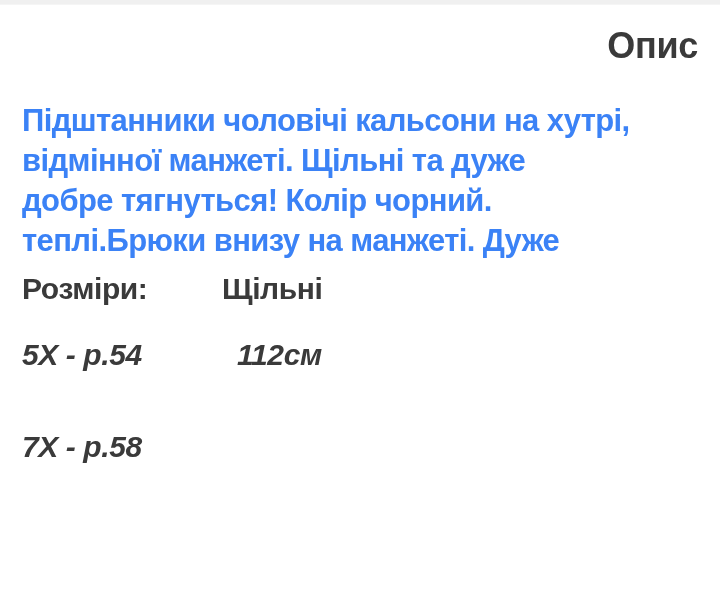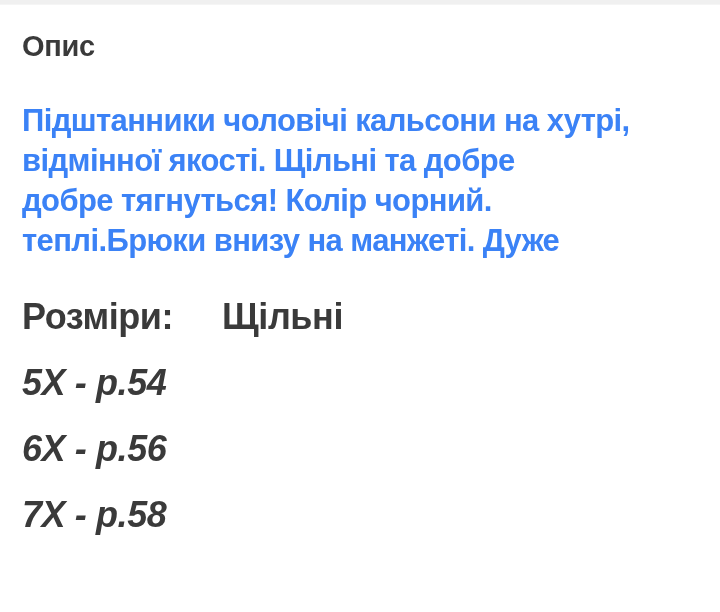--- a/index.html
+++ b/index.html
@@ -22,38 +22,39 @@
     width: 100%;
     background: #f0f0f0;
     border-bottom: 1px solid #f5f5f5;
   }
   .content {
     padding: 24px 22px 0 22px;
     font-weight: 700;
     overflow: hidden;
   }
   .section-title {
-    font-size: 29px;
+    font-size: 36px;
     line-height: 34px;
     letter-spacing: -0.3px;
     color: #3a3a3a;
+    text-align: right;
   }
   .description {
     margin-top: 38px;
     font-size: 31px;
     line-height: 40px;
     letter-spacing: -0.6px;
     color: #3b82f6;
   }
   .description .line {
     white-space: nowrap;
   }
   .size-table {
-    margin-top: 36px;
-    font-size: 36px;
+    margin-top: 8px;
+    font-size: 30px;
     letter-spacing: -0.4px;
   }
   .trow {
     display: grid;
     grid-template-columns: 200px auto;
     line-height: 40px;
     white-space: nowrap;
   }
   .trow.header { margin-top: 0; }
   .trow.data { margin-top: 26px; font-style: italic; }
@@ -63,37 +64,37 @@
 <body>
 
 <div class="page">
   <div class="top-strip"></div>
   <div class="content">
 
     <div class="section-title">Опис</div>
 
     <div class="description">
       <div class="line">Підштанники чоловічі кальсони на хутрі,</div>
-      <div class="line">відмінної якості. Щільні та добре</div>
+      <div class="line">відмінної манжеті. Щільні та дуже</div>
       <div class="line">добре тягнуться! Колір чорний.</div>
       <div class="line">теплі.Брюки внизу на манжеті. Дуже</div>
     </div>
 
     <div class="size-table">
       <div class="trow header">
         <span class="col-size">Розміри:</span>
         <span class="col-length">Щільні</span>
       </div>
 
       <div class="trow data">
         <span class="col-size">5X - р.54</span>
+        <span class="col-length">112см</span>
       </div>
 
       <div class="trow data">
-        <span class="col-size">6X - р.56</span>
       </div>
 
       <div class="trow data">
         <span class="col-size">7X - р.58</span>
       </div>
     </div>
 
   </div>
 </div>
 

